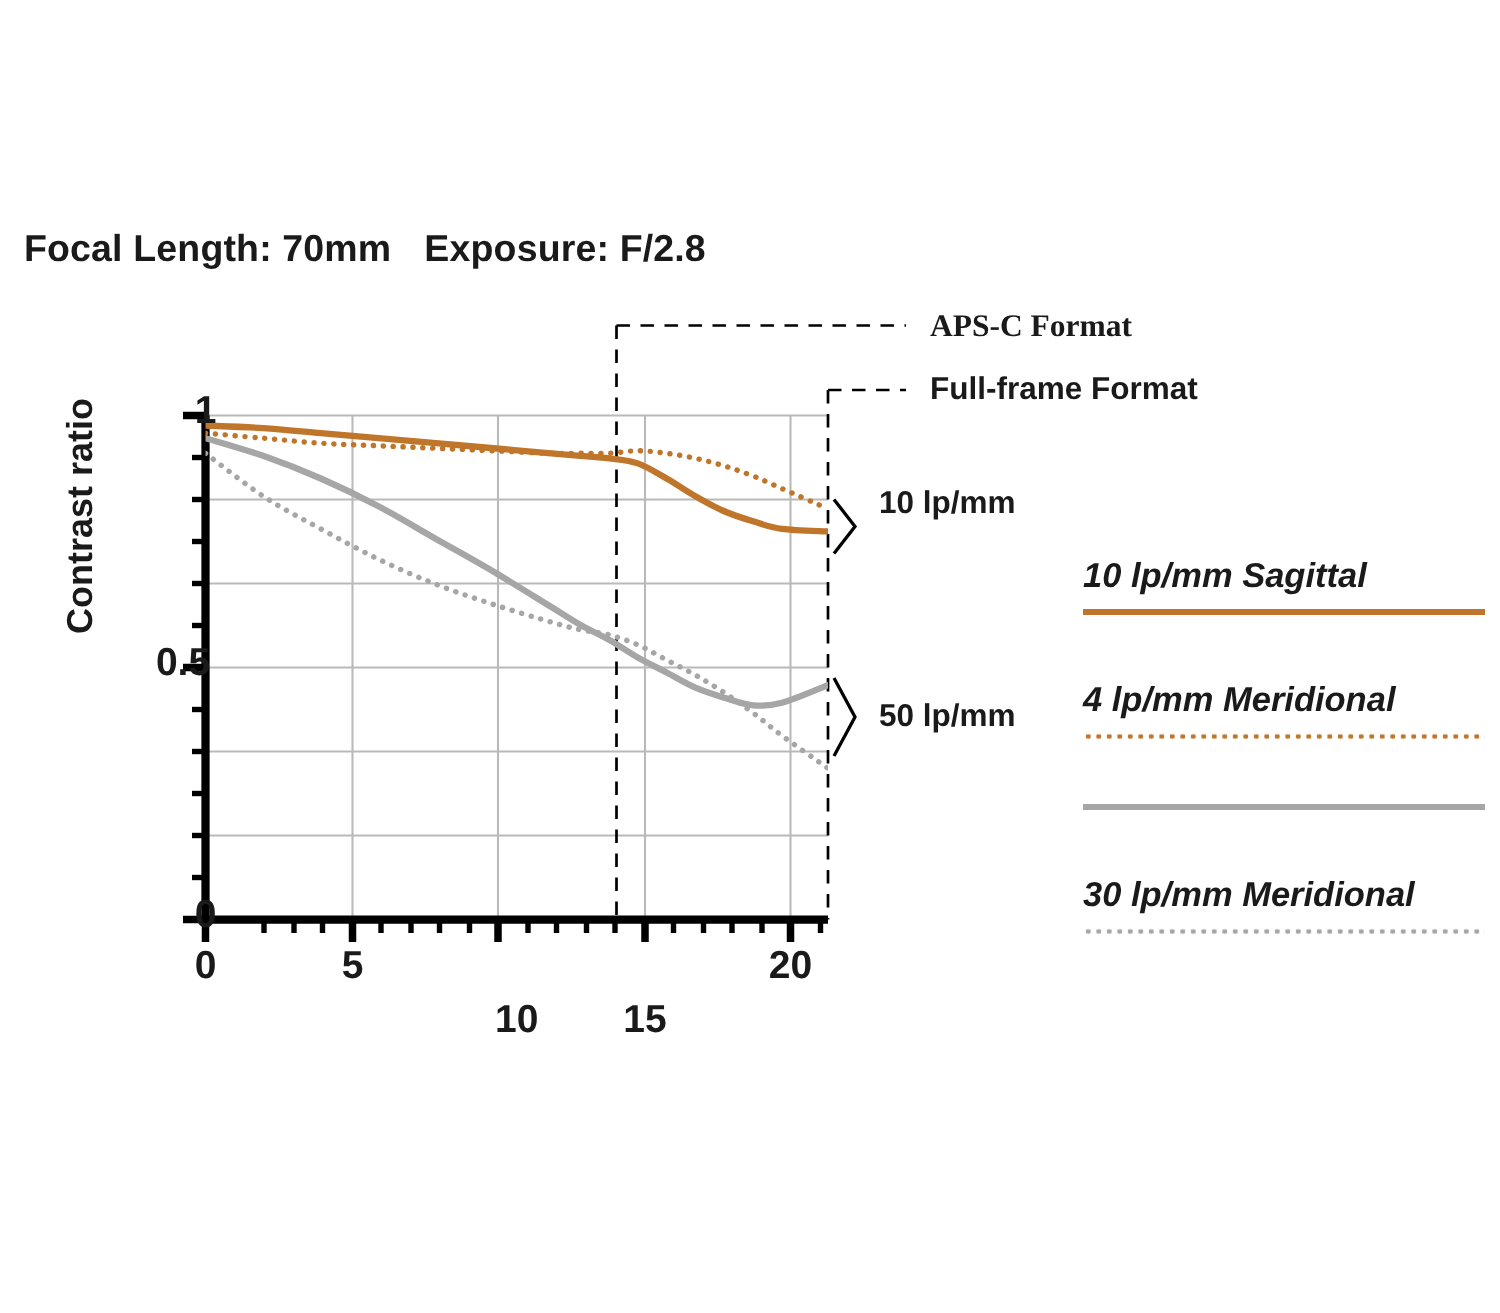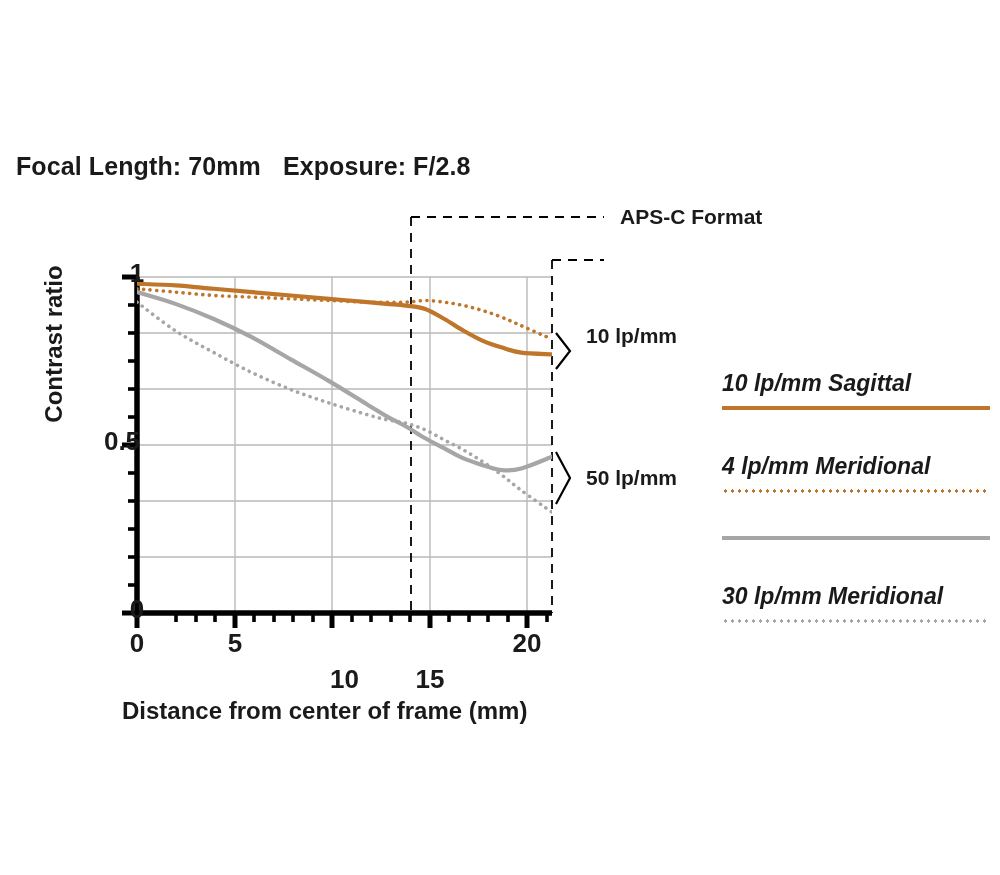--- a/index.html
+++ b/index.html
@@ -194,33 +194,33 @@
         <path d="M 137.00 302.20 C 143.40 306.96, 162.62 322.36, 175.43 330.76 C 188.23 339.16, 201.04 345.60, 213.85 352.60 C 226.66 359.60, 239.47 366.60, 252.28 372.76 C 265.09 378.92, 277.90 384.52, 290.70 389.56 C 303.51 394.60, 316.32 398.80, 329.13 403.00 C 341.94 407.20, 357.95 411.96, 367.56 414.76 C 377.16 417.56, 380.36 418.40, 386.77 419.80 C 393.17 421.20, 399.58 421.48, 405.98 423.16 C 412.39 424.84, 418.79 427.08, 425.19 429.88 C 431.60 432.68, 438.00 436.60, 444.41 439.96 C 450.81 443.32, 457.22 446.40, 463.62 450.04 C 470.02 453.68, 476.43 457.60, 482.83 461.80 C 489.24 466.00, 495.64 470.48, 502.05 475.24 C 508.45 480.00, 512.93 484.20, 521.26 490.36 C 529.58 496.52, 546.88 508.56, 552.00 512.20" fill="none" stroke="#a6a6a6" stroke-linecap="round" stroke-linejoin="round" stroke-width="3.6" stroke-dasharray="0.1 6.5"></path>
       </g>
 
     <g stroke="#000000" stroke-width="2.2" fill="none">
       <path d="M 556 333 L 570 351 L 556 369"></path>
       <path d="M 556 452 L 570 478 L 556 504"></path>
     </g>
   </svg>
 
   <div class="axis-title-y">Contrast ratio</div>
-  <div class="axis-title-x">Distance from center of frame (mm)</div>
 
   <div class="tick-label" style="left:117px; top:258px; width:40px;">1</div>
   <div class="tick-label" style="left:87px; top:426px; width:70px;">0.5</div>
   <div class="tick-label" style="left:117px; top:594px; width:40px;">0</div>
 
   <div class="tick-label" style="left:117px; top:628px; width:40px;">0</div>
   <div class="tick-label" style="left:215px; top:628px; width:40px;">5</div>
   <div class="tick-label" style="left:305px; top:664px; width:54px;text-align:right;">10</div>
   <div class="tick-label" style="left:403px; top:664px; width:54px;">15</div>
   <div class="tick-label" style="left:500px; top:628px; width:54px;">20</div>
 
-  <div class="fmt-label" style="left:620px; top:205px;">APS-C Format</div>
+  <div class="fmt-label" style="left:620px; top:205px;font-family:Liberation Serif, serif;">APS-C Format</div>
+  <div class="fmt-label" style="left:620px; top:248px;">Full-frame Format</div>
 
   <div class="callout" style="left:586px; top:324px;">10 lp/mm</div>
   <div class="callout" style="left:586px; top:466px;">50 lp/mm</div>
 
   <div class="legend">
     <div class="legend-item">
       <div class="lbl">10 lp/mm Sagittal</div>
       <div class="swatch sw-solid-orange"></div>
     </div>
     <div class="legend-item">

